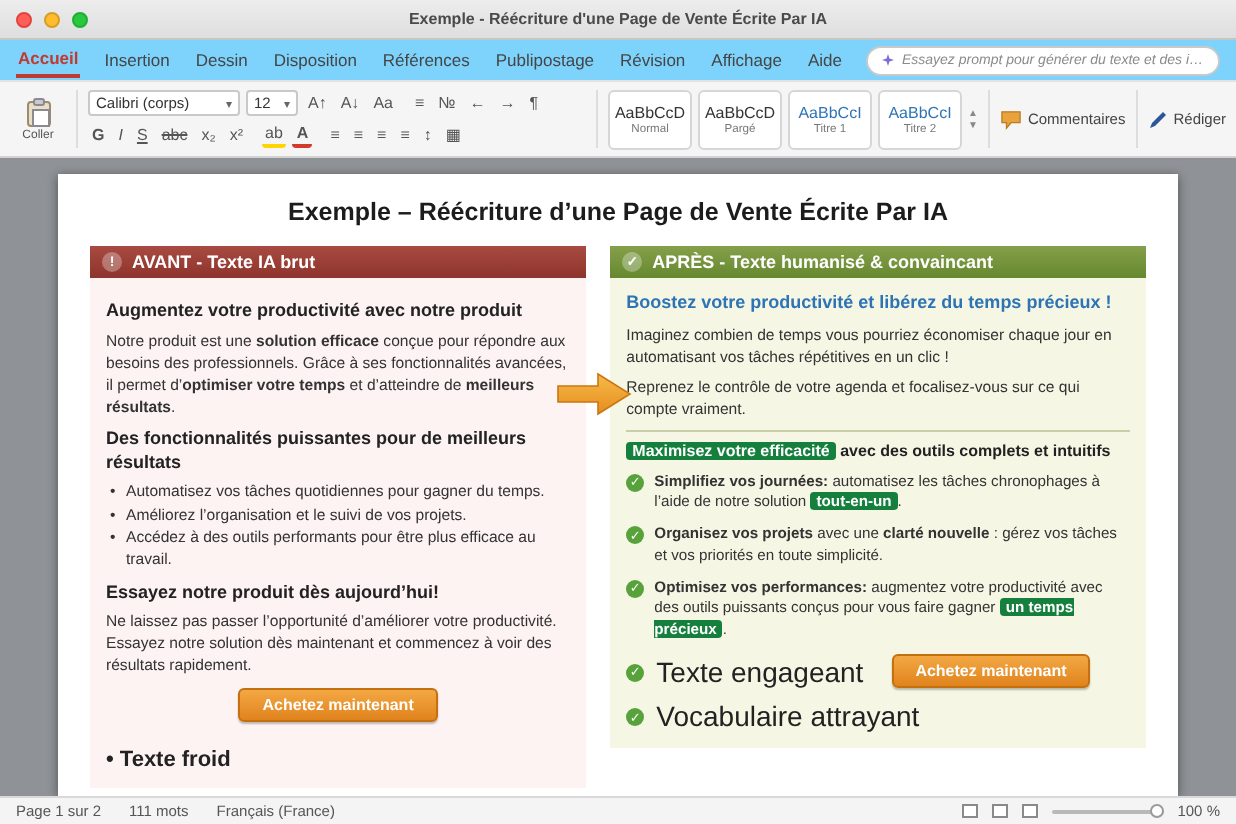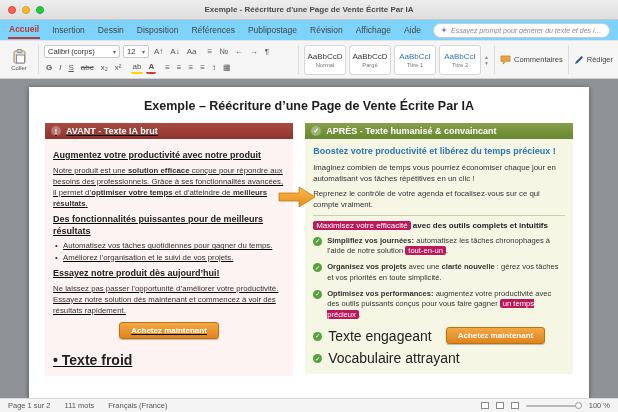--- a/index.html
+++ b/index.html
@@ -52,44 +52,44 @@
   .chip .lab { font-size:5.8px; color:#777; }
   .gal-arrows { display:flex; flex-direction:column; font-size:5px; color:#888; line-height:6px; }
   .rbtn { display:flex; align-items:center; gap:3px; font-size:7.5px; color:#444; white-space:nowrap; }
 
   
   .docarea { flex:1 1 auto; background:#8f9296; overflow:hidden; display:flex; justify-content:center; }
   .page { width:560px; margin-top:8px; background:#fff; box-shadow:0 1px 5px rgba(0,0,0,.45);
     padding:12px 16px 0 16px; }
   .doc-title { font-size:12.5px; font-weight:bold; color:#1c1c1c; text-align:center; margin-bottom:10px; }
   .cols { display:flex; gap:12px; position:relative; }
-  .col-left { flex:0 0 47%;text-decoration:underline; }
+  .col-left { flex:0 0 47%; }
   .col-right { flex:1; }
   .colhdr { color:#fff; font-weight:bold; font-size:9px; padding:3px 6px; display:flex; align-items:center; gap:5px; }
   .colhdr.red { background:linear-gradient(#a84a41,#8e342c); }
   .colhdr.green { background:linear-gradient(#85a04a,#66882f); }
   .hdr-ic { width:10px; height:10px; border-radius:50%; background:rgba(255,255,255,.3); color:#fff;
     font-size:7px; font-weight:bold; display:flex; align-items:center; justify-content:center; flex:0 0 auto; }
   .colbody { padding:6px 8px 8px 8px; }
   .col-left .colbody { background:#fdf3f2; }
   .col-right .colbody { background:#f5f7e4; }
   .h-left { font-size:9px; font-weight:bold; color:#222; margin:5px 0 3px; line-height:1.3; }
   .h-blue { font-size:9px; font-weight:bold; color:#2e74b5; margin:1px 0 4px; line-height:1.3; }
   .p { font-size:7.8px; color:#333; line-height:1.42; margin-bottom:4px; }
   ul.feats { list-style:none; margin:2px 0 4px 2px; }
   ul.feats li { font-size:7.8px; color:#333; line-height:1.45; padding-left:8px; position:relative; }
   ul.feats li::before { content:"•"; position:absolute; left:0; color:#333; }
   .cta { display:block; width:fit-content; margin:6px auto 4px; background:linear-gradient(#f3a844,#e0831d);
     border:1px solid #c4700f; border-radius:3px; color:#fff; font-weight:bold; font-size:8px;
     padding:3px 11px; box-shadow:0 1px 1px rgba(0,0,0,.25); cursor:pointer; font-family:inherit; }
-  .verdict { font-size:14px; font-weight:bold; color:#222; margin-top:13px; }
+  .verdict { font-size:11px; font-weight:bold; color:#222; margin-top:13px; }
   .verdict::before { content:"• "; }
   .divider { border:0; border-top:1px solid #c9cfa8; margin:5px 0 4px; }
   .maxh { font-size:8px; font-weight:bold; color:#222; line-height:1.45; margin-bottom:4px; }
-  .badge { background:#be185d; color:#fff; border-radius:2px; padding:0 3px; font-weight:normal; }
+  .badge { background:#15803d; color:#fff; border-radius:2px; padding:0 3px; font-weight:bold; }
   .benefit { display:flex; gap:5px; margin-bottom:5px; }
   .benefit .txt { font-size:7.6px; color:#333; line-height:1.42; }
   .chk { width:9px; height:9px; border-radius:50%; background:#58a23c; color:#fff; font-size:6.5px;
     display:flex; align-items:center; justify-content:center; flex:0 0 auto; margin-top:1px; }
   .after-foot { display:flex; align-items:center; gap:6px; margin-top:6px; }
   .after-foot .lbl { font-size:14px; font-weight:normal; color:#222; }
   .after-foot .cta { display:inline-block; margin:0 0 0 8px; }
   .arrow { position:absolute; left:calc(47% - 15px); top:62px; z-index:5; }
 
   
@@ -249,20 +249,21 @@
           </div>
           <div class="colbody">
             <div class="h-left">Augmentez votre productivité avec notre produit</div>
             <div class="p">
               <span>Notre produit est une </span><b>solution efficace</b><span> conçue pour répondre aux besoins des professionnels. Grâce à ses fonctionnalités avancées, il permet d’</span><b>optimiser votre temps</b><span> et d’atteindre de </span><b>meilleurs résultats</b><span>.</span>
             </div>
             <div class="h-left">Des fonctionnalités puissantes pour de meilleurs résultats</div>
             <ul class="feats">
               <li>Automatisez vos tâches quotidiennes pour gagner du temps.</li>
               <li>Améliorez l’organisation et le suivi de vos projets.</li>
+              <li>Accédez à des outils performants pour être plus efficace au travail.</li>
             </ul>
             <div class="h-left">Essayez notre produit dès aujourd’hui!</div>
             <div class="p">Ne laissez pas passer l’opportunité d’améliorer votre productivité. Essayez notre solution dès maintenant et commencez à voir des résultats rapidement.</div>
             <button class="cta">Achetez maintenant</button>
             <div class="verdict">Texte froid</div>
           </div>
         </div>
 
         <div class="col-right">
           <div class="colhdr green">

